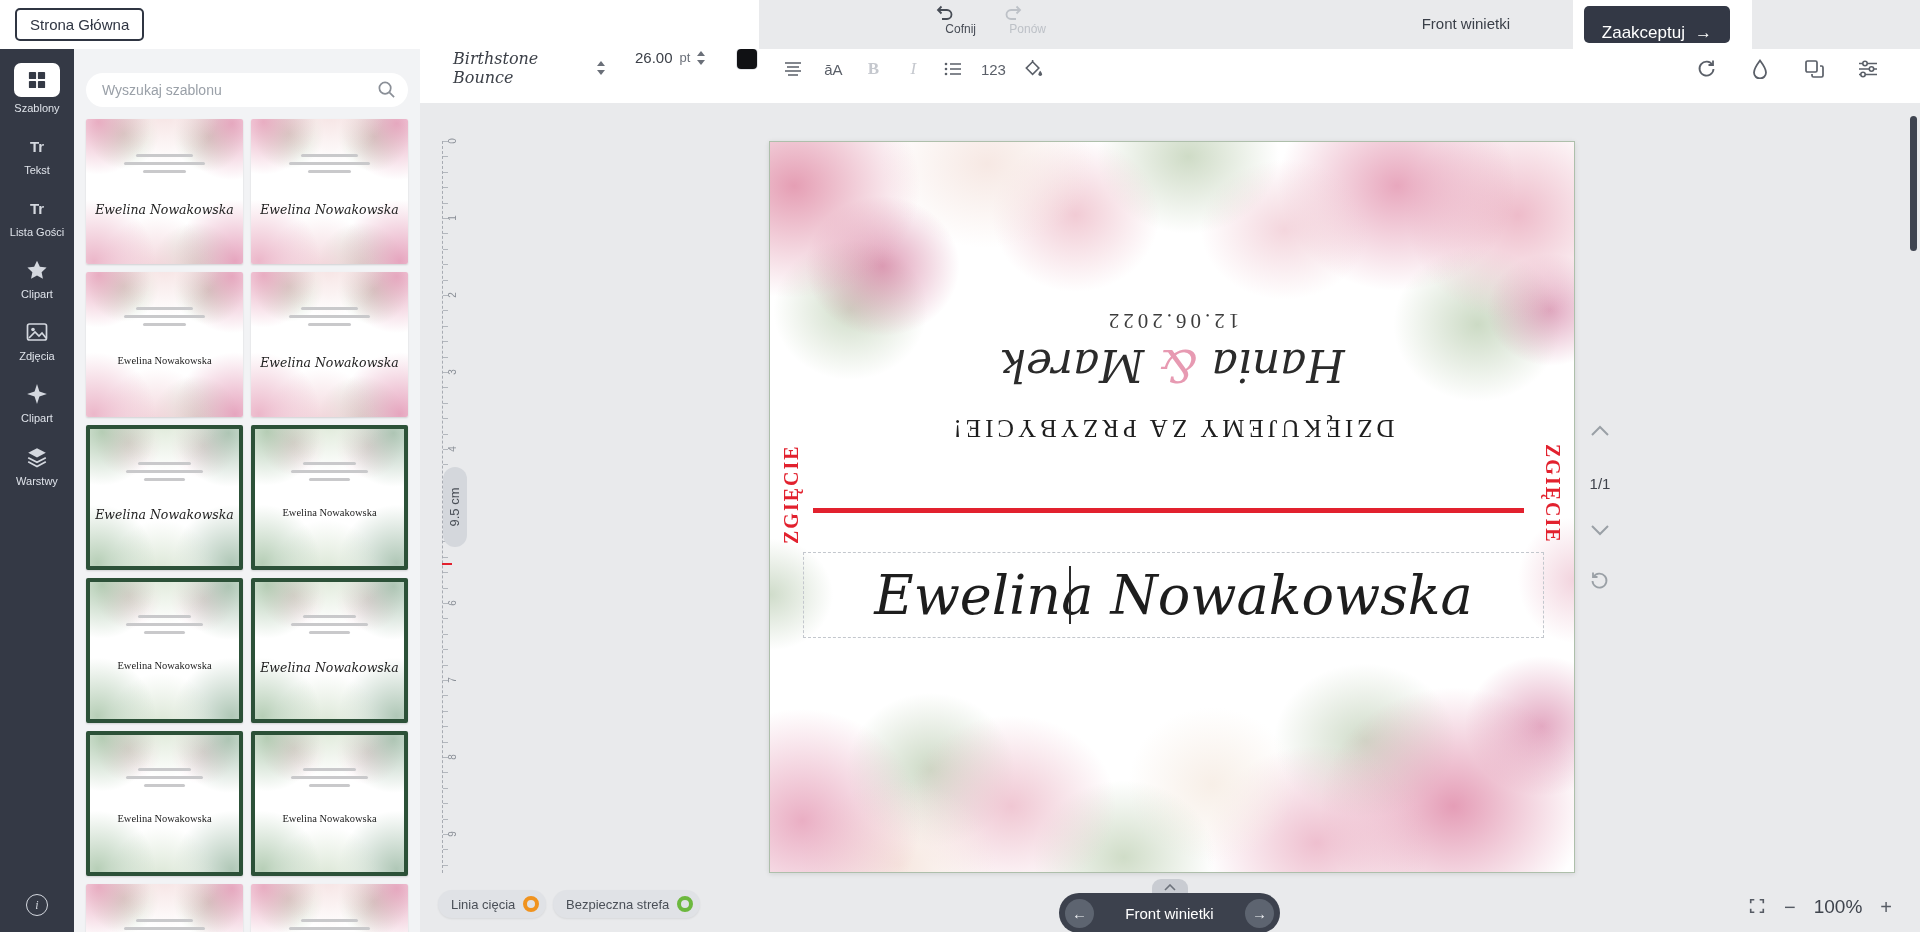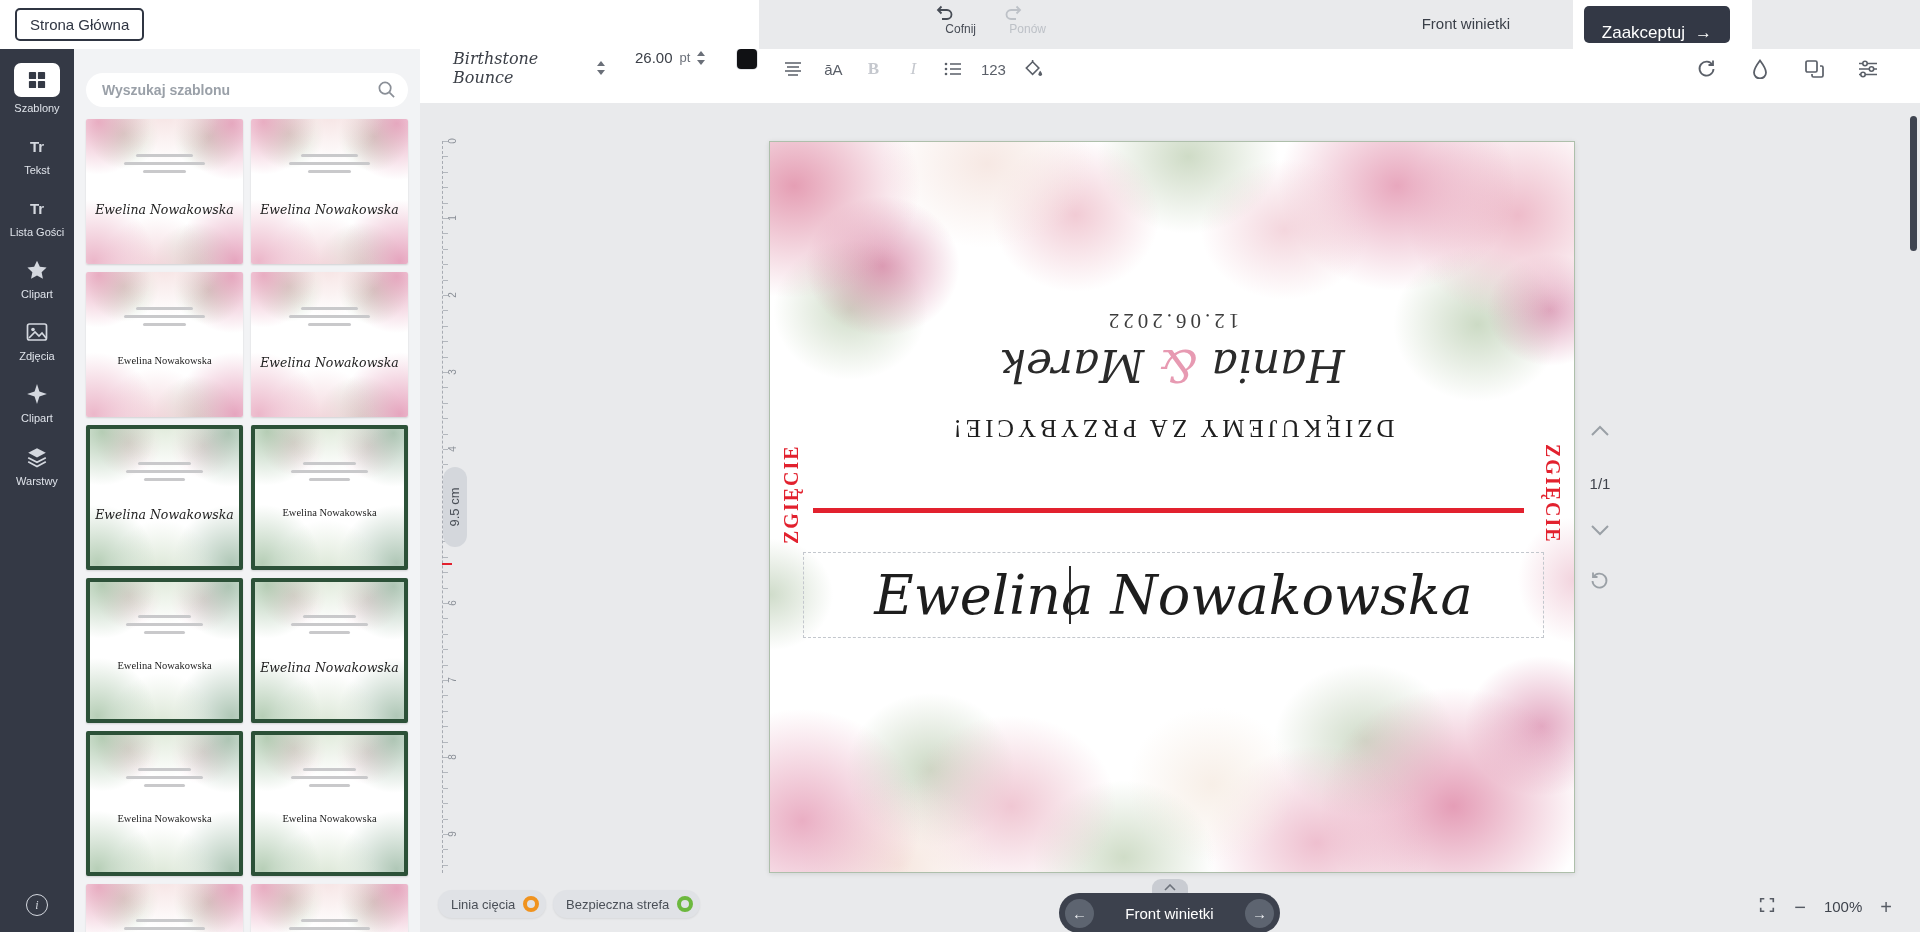--- a/index.html
+++ b/index.html
@@ -35,21 +35,21 @@
   .side-item .lab { font-size:11px; color:#dfe3ea; margin-top:5px; text-align:center; line-height:1.1; }
   .tr-glyph { font-size:15px; font-weight:bold; }
   .side-info { margin-top:auto; margin-bottom:16px; width:22px; height:22px; border:1.6px solid #d4d8df;
                border-radius:50%; color:#d4d8df; font-size:12px; display:flex; align-items:center;
                justify-content:center; font-family:"Liberation Serif",serif; font-style:italic; cursor:pointer; }
 
   
   .panel { position:absolute; left:74px; top:49px; width:346px; bottom:0; background:#f2f3f5; z-index:20; overflow:hidden; }
   .search { position:relative; margin:24px 12px 2px; }
   .search input { width:100%; height:34px; border:none; border-radius:17px; background:#fff;
-                  padding:0 38px 0 16px; font-size:14px; color:#45494f; outline:none; font-family:"Liberation Sans",sans-serif;font-weight:bold; }
+                  padding:0 38px 0 16px; font-size:14px; color:#45494f; outline:none; font-family:"Liberation Sans",sans-serif; }
   .search input::placeholder { color:#9aa0a8; }
   .search .mag { position:absolute; right:12px; top:7px; color:#8a8f97; }
   .thumb-grid { display:grid; grid-template-columns:1fr 1fr; gap:8px; padding:10px 12px 0; }
   .thumb { position:relative; height:145px; background:#fff; border-radius:2px; overflow:hidden;
            box-shadow:0 1px 2px rgba(0,0,0,.14); cursor:pointer; }
   .thumb.green { border:4px solid #2c5138; }
   .thumb-decor { position:absolute; inset:0;
     background:
       radial-gradient(circle at 8% 2%,  rgba(230,160,185,.85), rgba(230,160,185,0) 26%),
       radial-gradient(circle at 50% -8%, rgba(244,222,222,.95), rgba(244,222,222,0) 32%),
@@ -179,21 +179,21 @@
   .ring.green  { border:4px solid #6cb83e; }
   .nav-tab { position:absolute; left:732px; top:776px; width:36px; height:16px; background:#c9ccd2;
              border-radius:9px 9px 0 0; display:flex; align-items:center; justify-content:center; color:#6d727b; cursor:pointer; }
   .nav { position:absolute; left:639px; top:790px; width:221px; height:40px; background:#3c414d; border-radius:22px;
          display:flex; align-items:center; justify-content:space-between; padding:0 6px; color:#fff; z-index:15; }
   .nav-btn { width:29px; height:29px; border-radius:50%; background:#5d6470; color:#eef0f3; border:none;
              display:flex; align-items:center; justify-content:center; font-size:15px; cursor:pointer; }
   .nav-label { font-size:15px; }
   .zoom { position:absolute; right:28px; top:793px; display:flex; align-items:center; gap:18px; color:#565b64; }
   .zoom-btn { font-size:20px; cursor:pointer; line-height:1; }
-  .zoom-label { font-size:15px; color:#3f444d; }
+  .zoom-label { font-size:19px; color:#3f444d; }
   .scrollbar { position:absolute; right:3px; top:116px; width:7px; height:135px; background:#3f4450;
                border-radius:4px; z-index:60; cursor:grab; }
 </style>
 </head>
 <body>
 
 <div class="app">
 
   <header class="topbar">
     <div class="tb-gray"></div>

